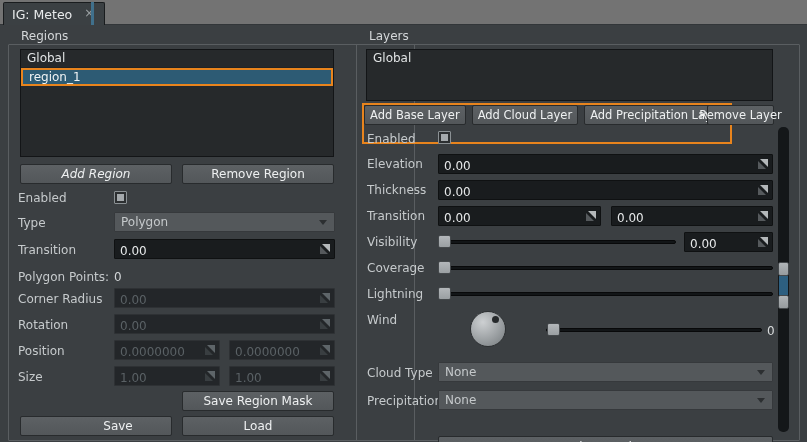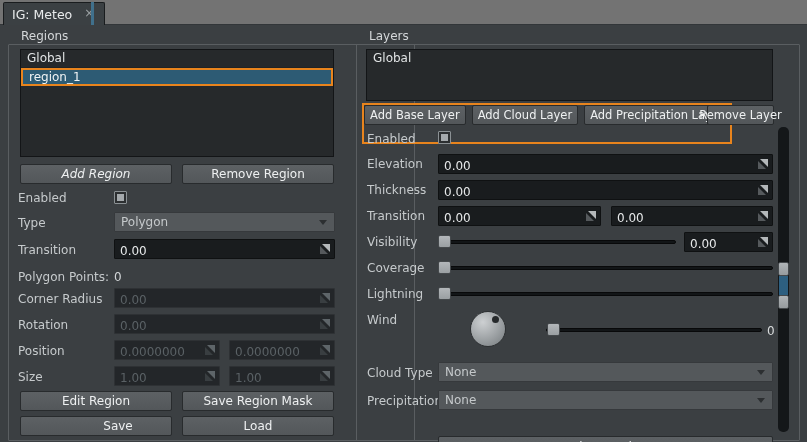--- a/index.html
+++ b/index.html
@@ -160,21 +160,20 @@
         </span>
     </div>
     <div class="input disabled" style="left:220px; top:321px; width:106px;">
       <span>1.00</span>
       <span class="spin">
           <i class="t"></i>
           <i class="b"></i>
         </span>
     </div>
 
-    <div class="btn" style="left:11px; top:346px; width:152px;">Edit Region</div>
     <div class="btn" style="left:173px; top:346px; width:152px;">Save Region Mask</div>
     <div class="btn" style="left:11px; top:371px; width:152px;padding-left:44px;">Save</div>
     <div class="btn" style="left:173px; top:371px; width:152px;">Load</div>
   </div>
 
   <div class="group" style="left:356px; top:44px; width:444px; height:397px;">
     <div class="group-title">Layers</div>
 
     <div class="list" style="left:9px; top:4px; width:407px; height:52px;">
       <div class="list-row" style="border-bottom:none;">Global</div>

